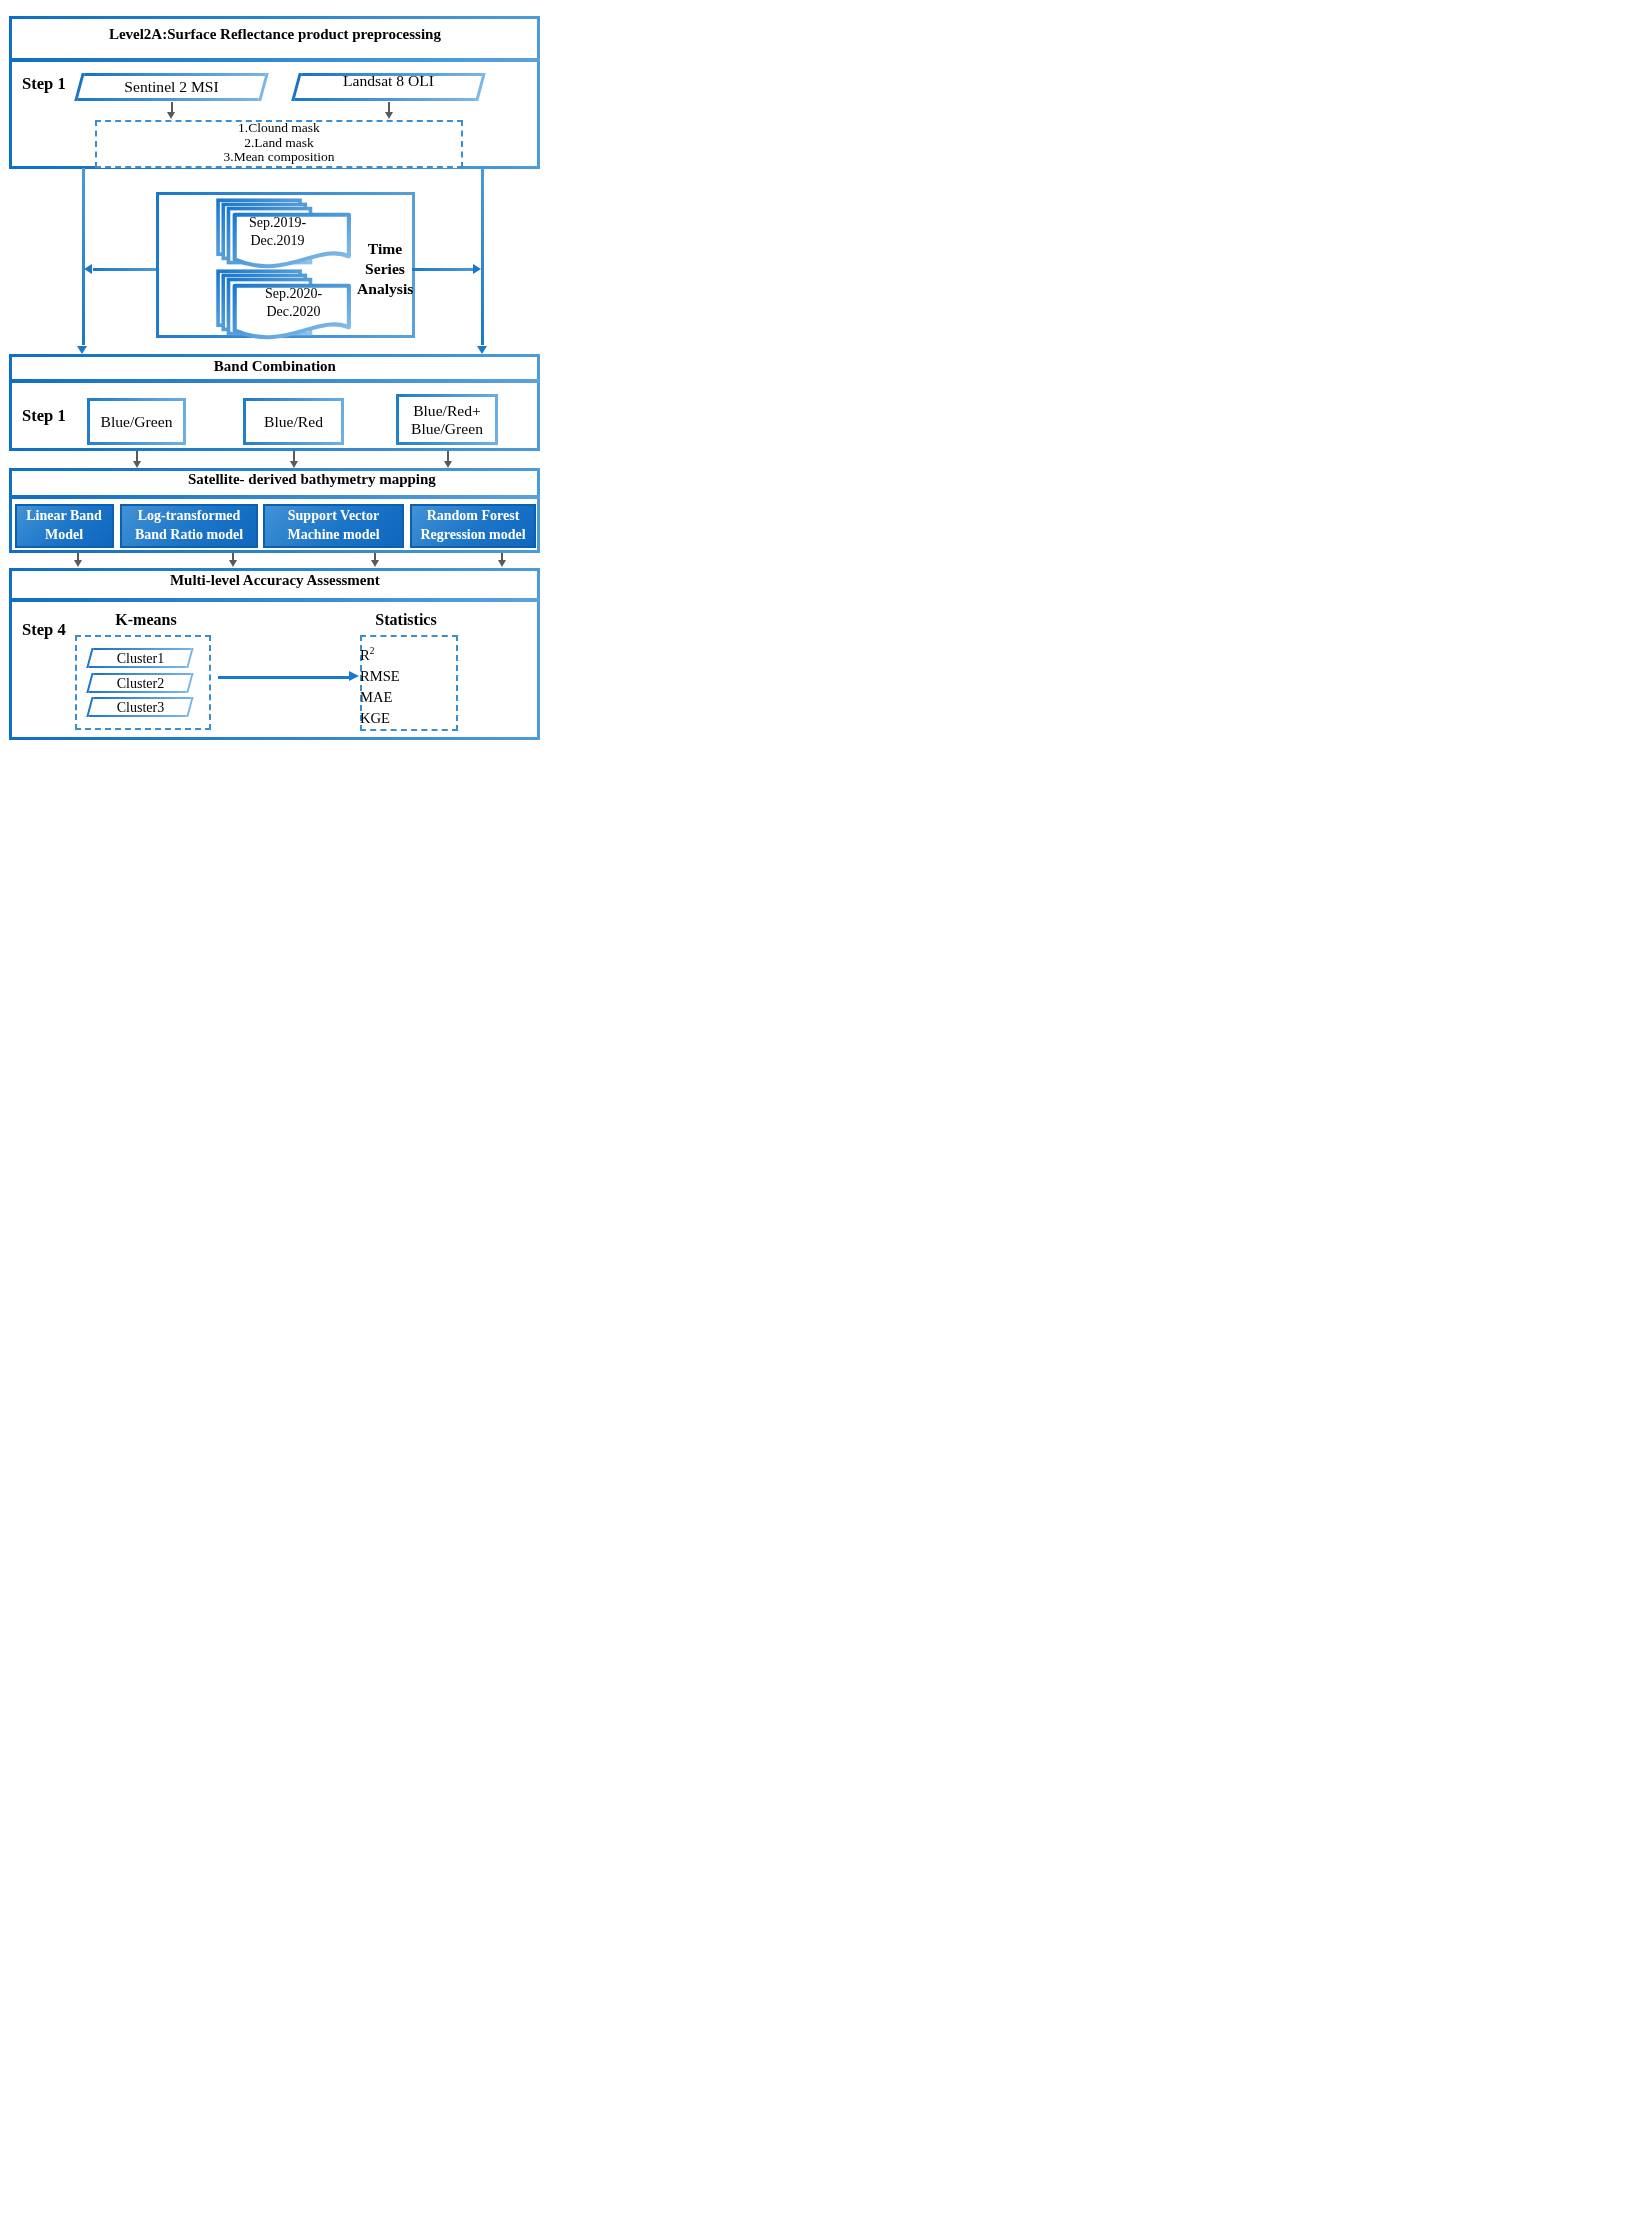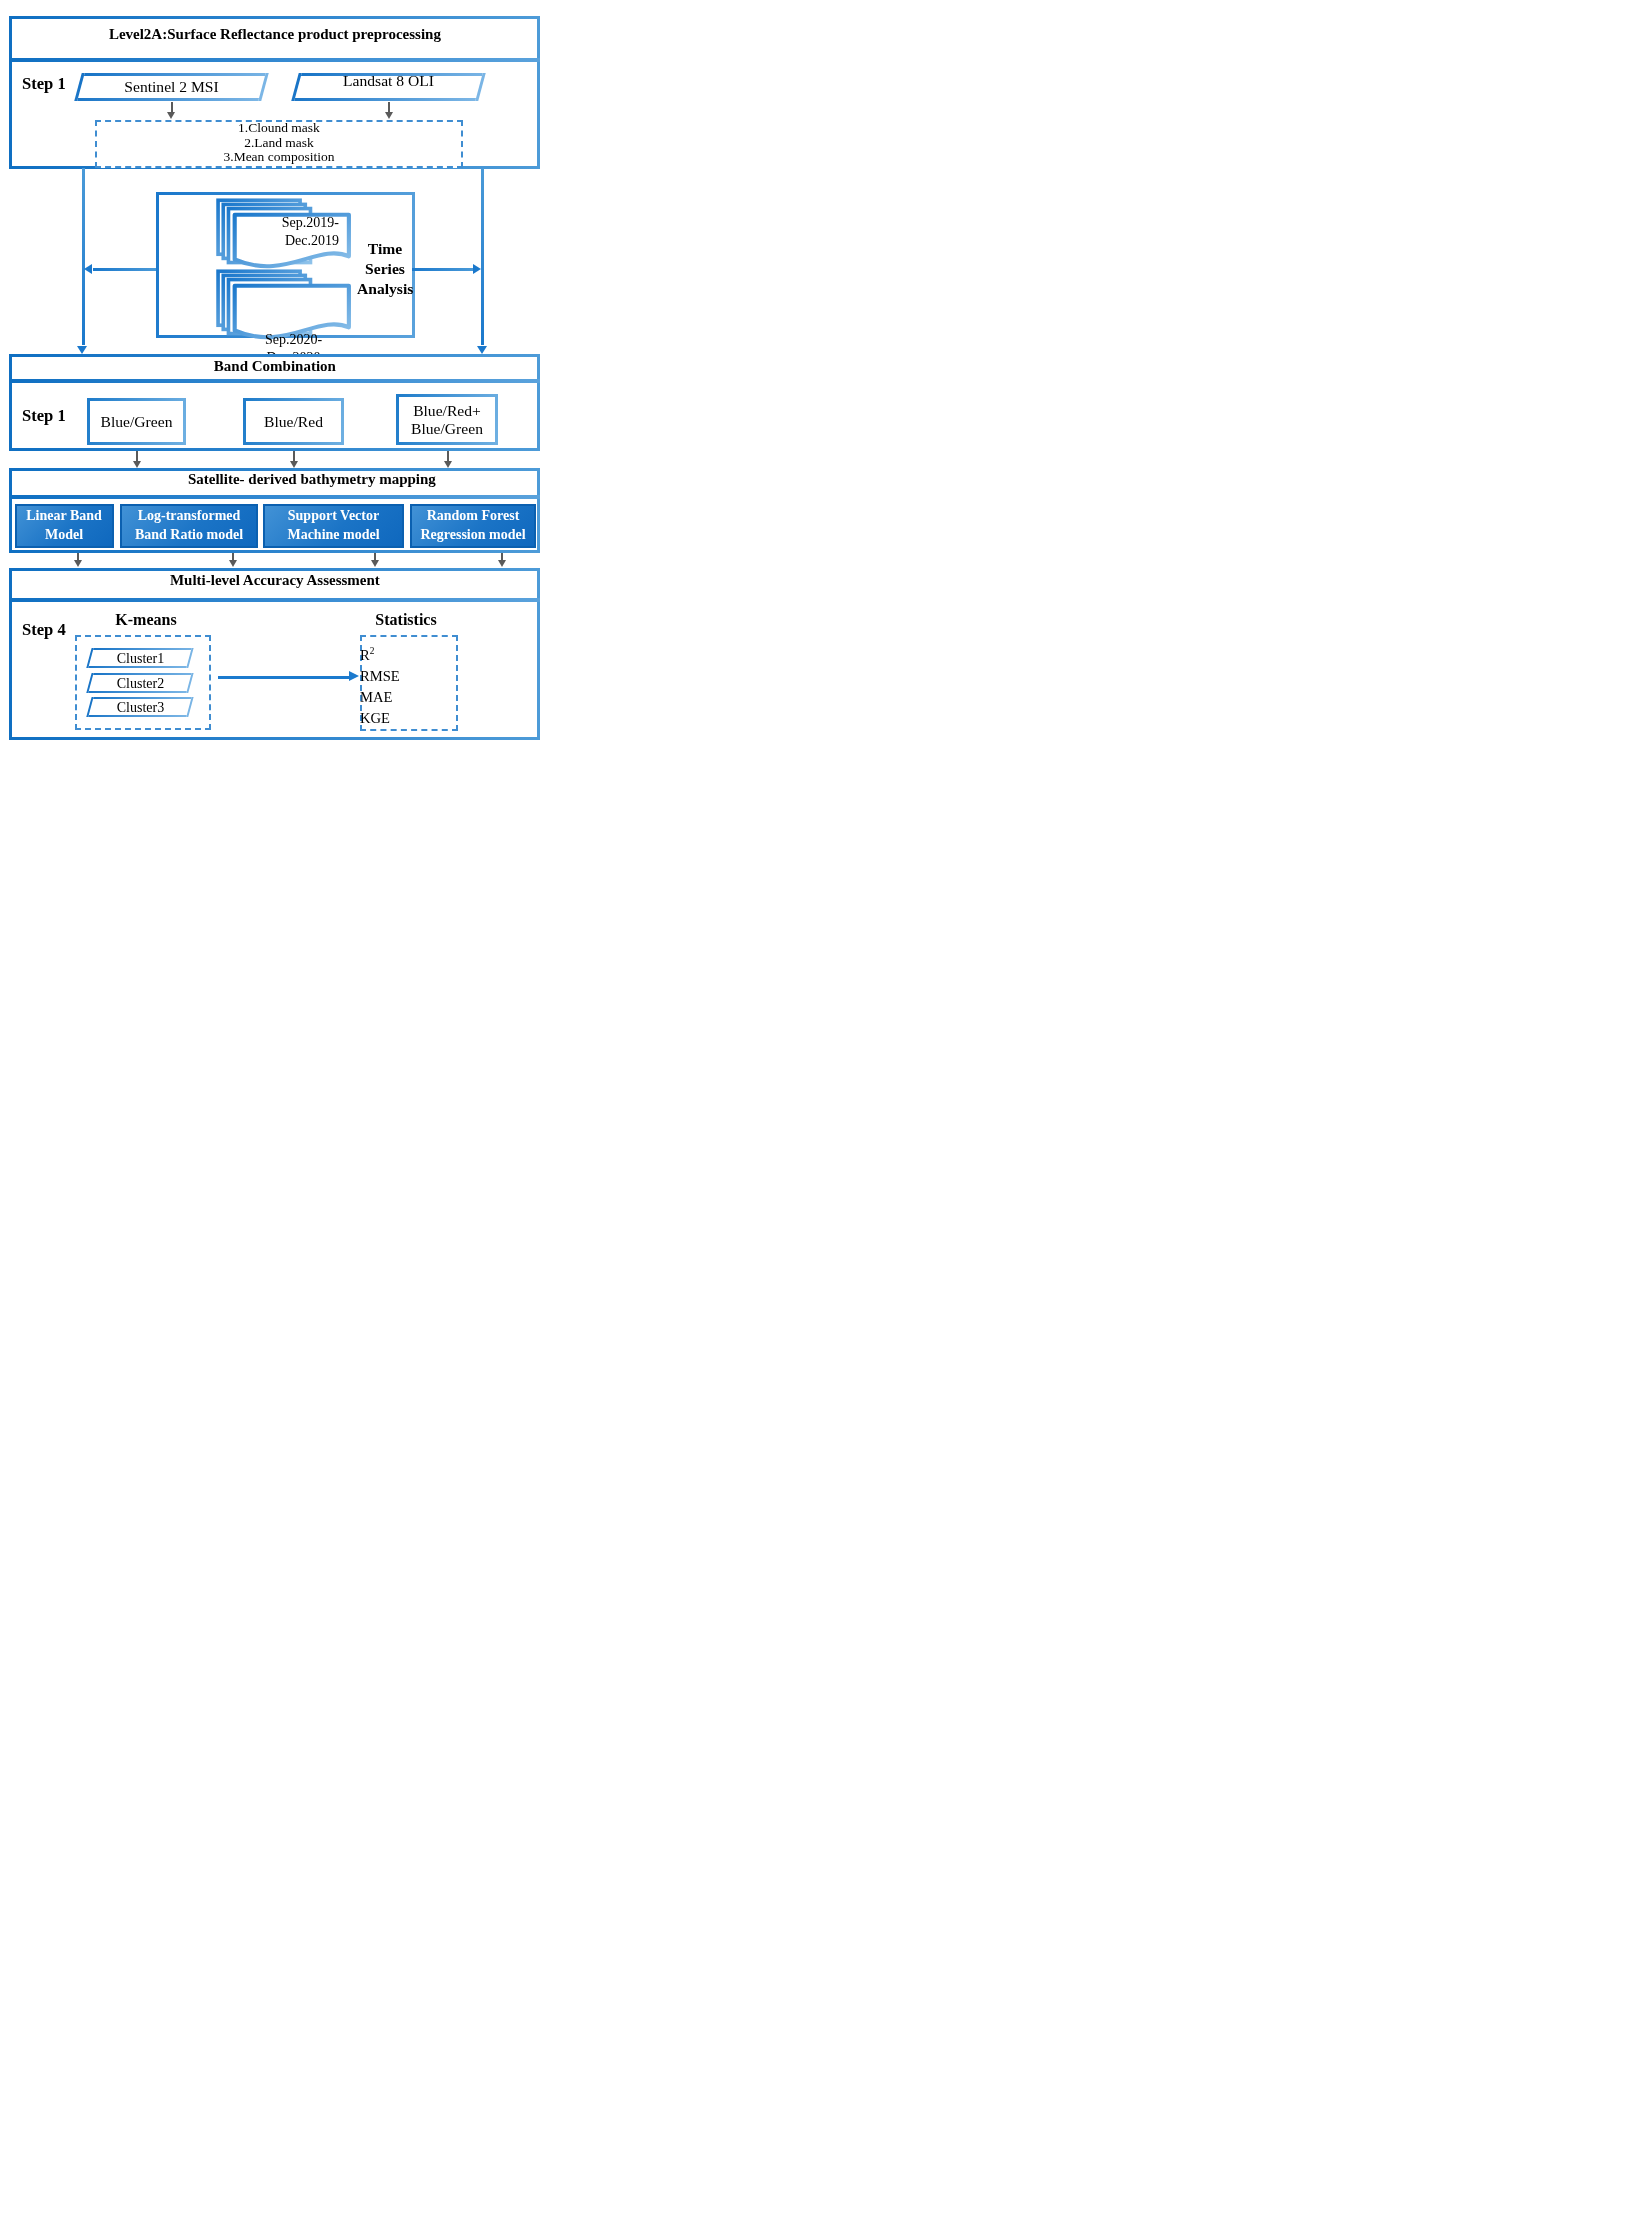--- a/index.html
+++ b/index.html
@@ -104,32 +104,32 @@
       <linearGradient id="dg" x1="0" y1="0" x2="1" y2="1">
         <stop offset="0" stop-color="#1b78cc"></stop>
           <stop offset="1" stop-color="#8ec2ea"></stop>
       </linearGradient>
     </defs>
     <rect x="4" y="4" width="158" height="104" fill="#fff" stroke="url(#dg)" stroke-width="7"></rect>
     <rect x="14" y="12" width="158" height="104" fill="#fff" stroke="url(#dg)" stroke-width="7"></rect>
     <rect x="24" y="20" width="158" height="104" fill="#fff" stroke="url(#dg)" stroke-width="7"></rect>
     <path d="M 36 32 H 256 V 112 C 196 86 132 160 36 118 Z" fill="#fff" stroke="url(#dg)" stroke-width="8" stroke-linejoin="round"></path>
   </svg>
-  <div class="doclabel" style="left:240px;top:214px;width:99px;text-align:right;">
+  <div class="doclabel" style="left:228px;top:214px;width:99px;">
     <div>Sep.2019-</div>
     <div>Dec.2019</div>
   </div>
 
   <svg class="abs" style="left:216px;top:269px;" width="136" height="72" viewBox="0 0 262 138">
     <rect x="4" y="4" width="158" height="104" fill="#fff" stroke="url(#dg)" stroke-width="7"></rect>
     <rect x="14" y="12" width="158" height="104" fill="#fff" stroke="url(#dg)" stroke-width="7"></rect>
     <rect x="24" y="20" width="158" height="104" fill="#fff" stroke="url(#dg)" stroke-width="7"></rect>
     <path d="M 36 32 H 256 V 112 C 196 86 132 160 36 118 Z" fill="#fff" stroke="url(#dg)" stroke-width="8" stroke-linejoin="round"></path>
   </svg>
-  <div class="doclabel" style="left:244px;top:285px;width:99px;margin-top:46px;">
+  <div class="doclabel" style="left:244px;top:285px;width:99px;">
     <div>Sep.2020-</div>
     <div>Dec.2020</div>
   </div>
 
   <div class="tstitle">
     <div>Time</div>
     <div>Series</div>
     <div>Analysis</div>
   </div>
 

